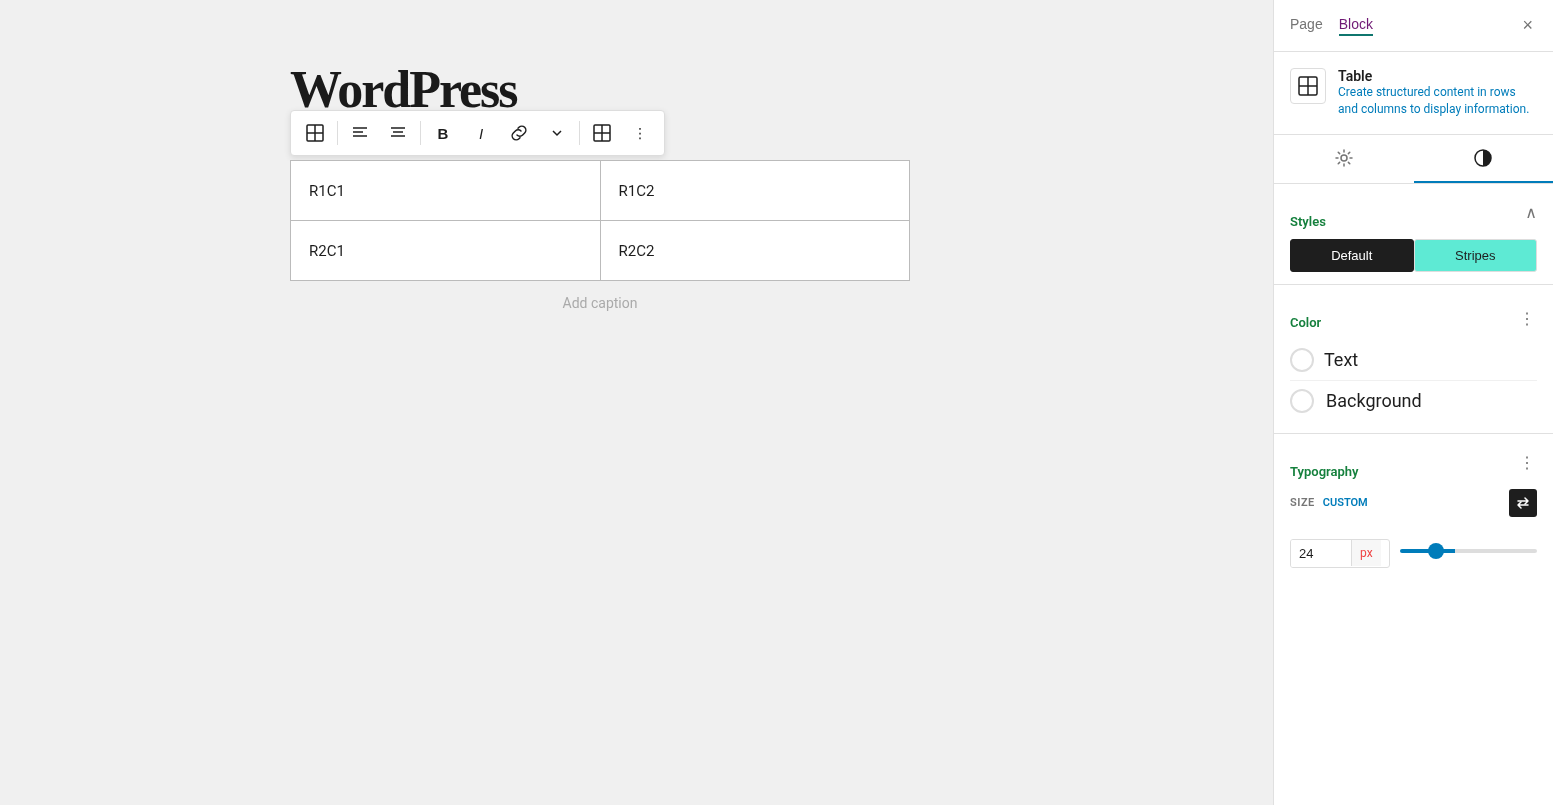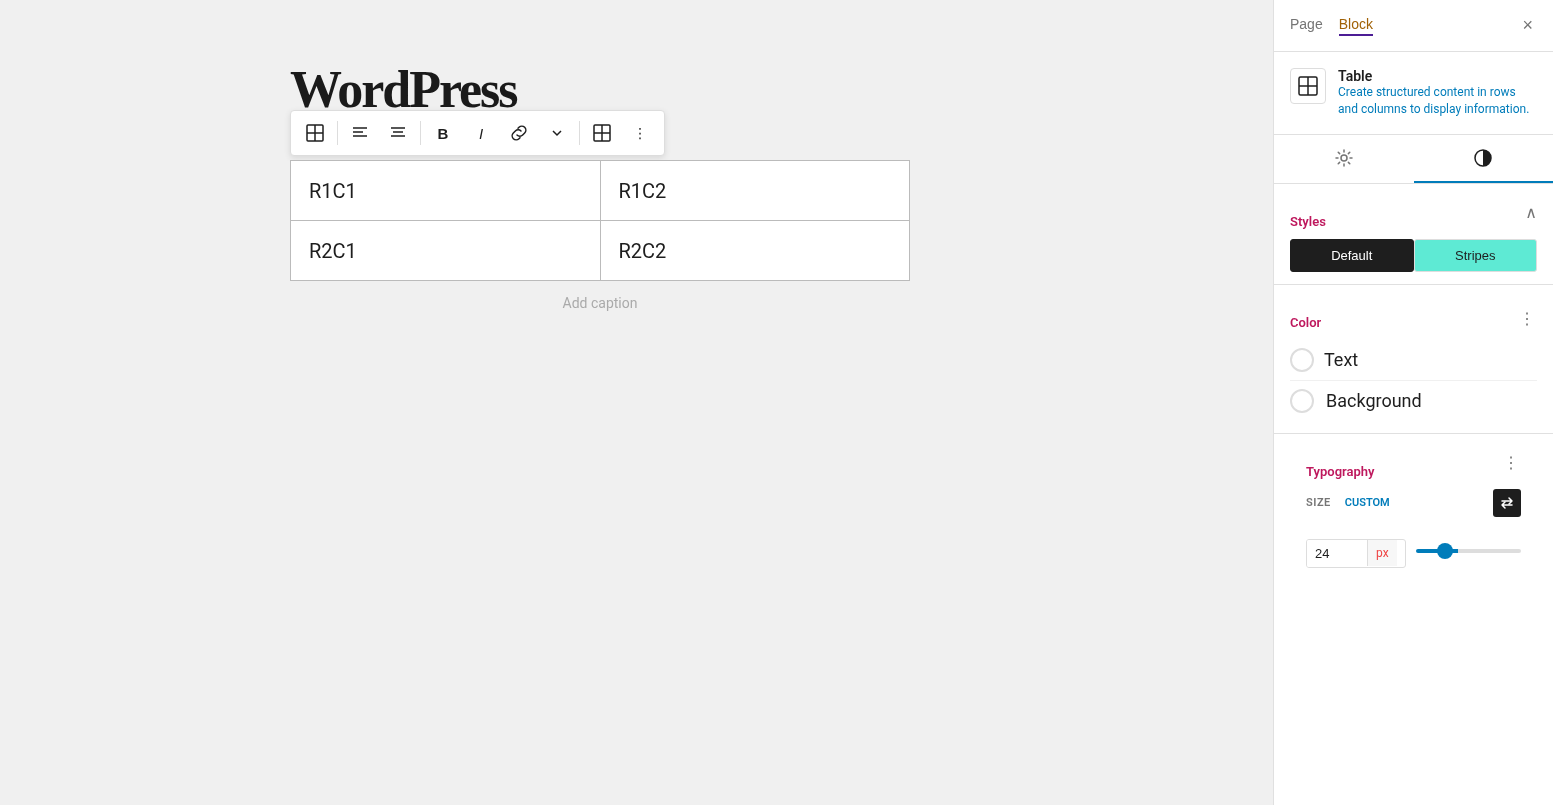--- a/index.html
+++ b/index.html
@@ -79,21 +79,21 @@
     .editor-table {
       border-collapse: collapse;
       width: 620px;
       background: #fff;
       border: 1px solid #bbb;
     }
 
     .editor-table td {
       border: 1px solid #bbb;
       padding: 16px 18px;
-      font-size: 20px;
+      font-size: 15px;
       color: #1e1e1e;
       width: 310px;
       height: 60px;
     }
 
     .add-caption {
       margin-top: 14px;
       text-align: center;
       color: #aaa;
       font-size: 14px;
@@ -131,22 +131,22 @@
       cursor: pointer;
       padding-bottom: 2px;
       border-bottom: 2px solid transparent;
       background: none;
       border-top: none;
       border-left: none;
       border-right: none;
     }
 
     .sidebar-tab.active {
-      color: #a16207;
-      border-bottom: 2px solid #4c1d95;
+      color: #701a75;
+      border-bottom: 2px solid #0f766e;
       font-weight: 500;
     }
 
     .sidebar-close-btn {
       background: none;
       border: none;
       cursor: pointer;
       font-size: 18px;
       color: #757575;
       padding: 4px;
@@ -219,21 +219,21 @@
     .panel-section-header {
       display: flex;
       align-items: center;
       justify-content: space-between;
       margin-bottom: 10px;
     }
 
     .panel-section-title {
       font-size: 13px;
       font-weight: 600;
-      color: #be185d;
+      color: #15803d;
       margin-top: 18px;
     }
 
     .panel-section-toggle {
       background: none;
       border: none;
       cursor: pointer;
       font-size: 16px;
       color: #757575;
     }
@@ -298,21 +298,21 @@
       flex-shrink: 0;
     }
 
     .color-label {
       font-size: 18px;
       color: #1e1e1e;
     }
 
     
     .typo-section {
-      padding: 12px 32px;
+      padding: 12px 16px;
     }
 
     .typo-section-header {
       display: flex;
       align-items: center;
       justify-content: space-between;
       margin-bottom: 10px;
     }
 
     .size-row {
@@ -556,21 +556,21 @@
       <span class="color-label">Background</span>
     </div>
   </div>
 
   <div class="typo-section">
     <div class="typo-section-header">
       <span class="panel-section-title">Typography</span>
       <button class="more-options-btn">⋮</button>
     </div>
     <div class="size-row">
-      <div style="display:flex;gap:14px;align-items:center;">
+      <div style="display:flex;gap:8px;align-items:center;">
         <span class="size-label">SIZE</span>
         <span class="size-custom-badge">CUSTOM</span>
       </div>
       <button class="size-switch-btn">
         <svg width="14" height="14" viewBox="0 0 14 14">
           <path d="M2 5h10M9 2l3 3-3 3" stroke="#fff" stroke-width="1.5" fill="none" stroke-linecap="round" stroke-linejoin="round"></path>
           <path d="M12 9H2M5 6l-3 3 3 3" stroke="#fff" stroke-width="1.5" fill="none" stroke-linecap="round" stroke-linejoin="round"></path>
         </svg>
       </button>
     </div>

